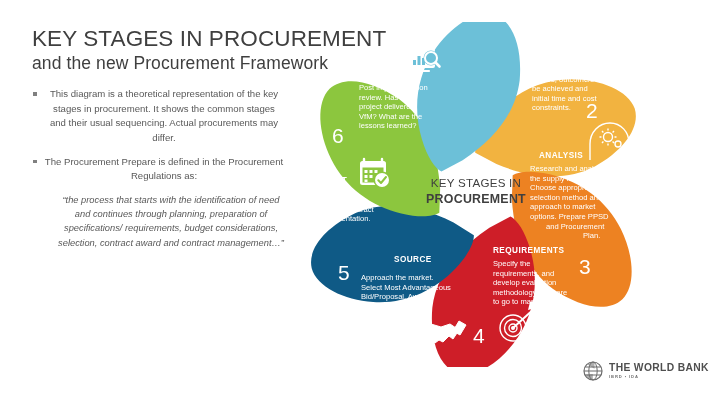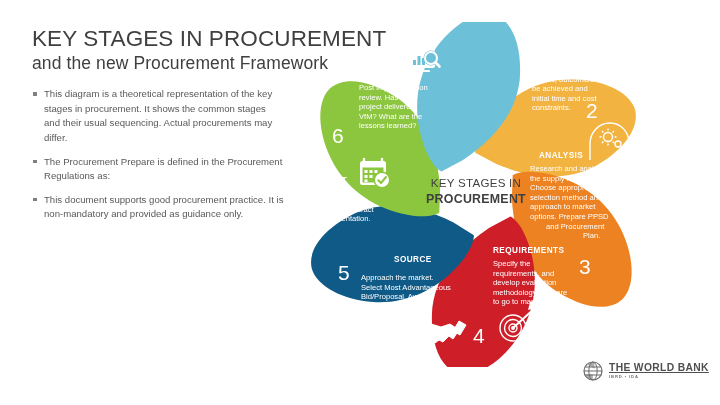--- a/index.html
+++ b/index.html
@@ -13,21 +13,21 @@
   
   .left{position:absolute;left:32px;top:26px;width:252px;}
   .title1{
     font-size:22.5px;font-weight:400;color:#3f3f3f;letter-spacing:.1px;
     line-height:1.12;white-space:nowrap;
   }
   .title2{
     font-size:17.5px;font-weight:400;color:#3f3f3f;letter-spacing:.1px;
     line-height:1.2;margin-top:2px;white-space:nowrap;
   }
-  .bullets{margin-top:13px;}
+  .bullets{margin-top:13px;text-align:center;}
   .bullet{
     position:relative;padding-left:12px;margin-bottom:9px;
     font-size:9.6px;line-height:1.52;color:#595959;
   }
   .bullet:before{
     content:"";position:absolute;left:1px;top:5px;
     width:3.5px;height:3.5px;background:#808080;
   }
   .quote{
     margin:6px 0 9px 26px;font-style:italic;font-size:9.3px;
@@ -41,36 +41,36 @@
   .pt{font-family:"Liberation Sans",sans-serif;}
   .p-head{font-size:8.2px;font-weight:bold;letter-spacing:.45px;}
   .p-body{font-size:7.6px;}
   .p-num{font-size:21px;font-weight:400;}
   .center-a{font-size:11.6px;font-weight:400;fill:#3f3f3f;letter-spacing:.25px;}
   .center-b{font-size:12.4px;font-weight:bold;fill:#3f3f3f;letter-spacing:.25px;}
 
   
   .logo{position:absolute;left:583px;top:361px;display:flex;align-items:center;gap:6px;}
   .logo-text{line-height:1;}
-  .logo-main{font-size:10.3px;font-weight:bold;color:#4f4f4f;letter-spacing:.35px;text-decoration:underline;}
+  .logo-main{font-size:10.3px;font-weight:bold;color:#4f4f4f;letter-spacing:.35px;}
   .logo-sub{font-size:4.1px;font-weight:bold;color:#6e6e6e;letter-spacing:.9px;margin-top:1.5px;}
 </style>
 </head>
 <body>
 
 <div class="slide">
 
   <div class="left">
     <div class="title1">KEY STAGES IN PROCUREMENT</div>
     <div class="title2">and the new Procurement Framework</div>
 
     <div class="bullets">
       <div class="bullet">This diagram is a theoretical representation of the key stages in procurement. It shows the common stages and their usual sequencing. Actual procurements may differ.</div>
       <div class="bullet">The Procurement Prepare is defined in the Procurement Regulations as:</div>
-      <div class="bullet">This document supports good procurement practice. It is non-mandatory and provided as guidance only.</div>
+      <div class="quote">“the process that starts with the identification of need and continues through planning, preparation of specifications/ requirements, budget considerations, selection, contract award and contract management…”</div>
     </div>
   </div>
 
   <div class="diagram">
     <svg viewBox="0 0 390 345" xmlns="http://www.w3.org/2000/svg">
       <defs>
 
         <g id="petal-def">
           <path d="M0,-34
                    C 48,-34 84,-44 104,-70

